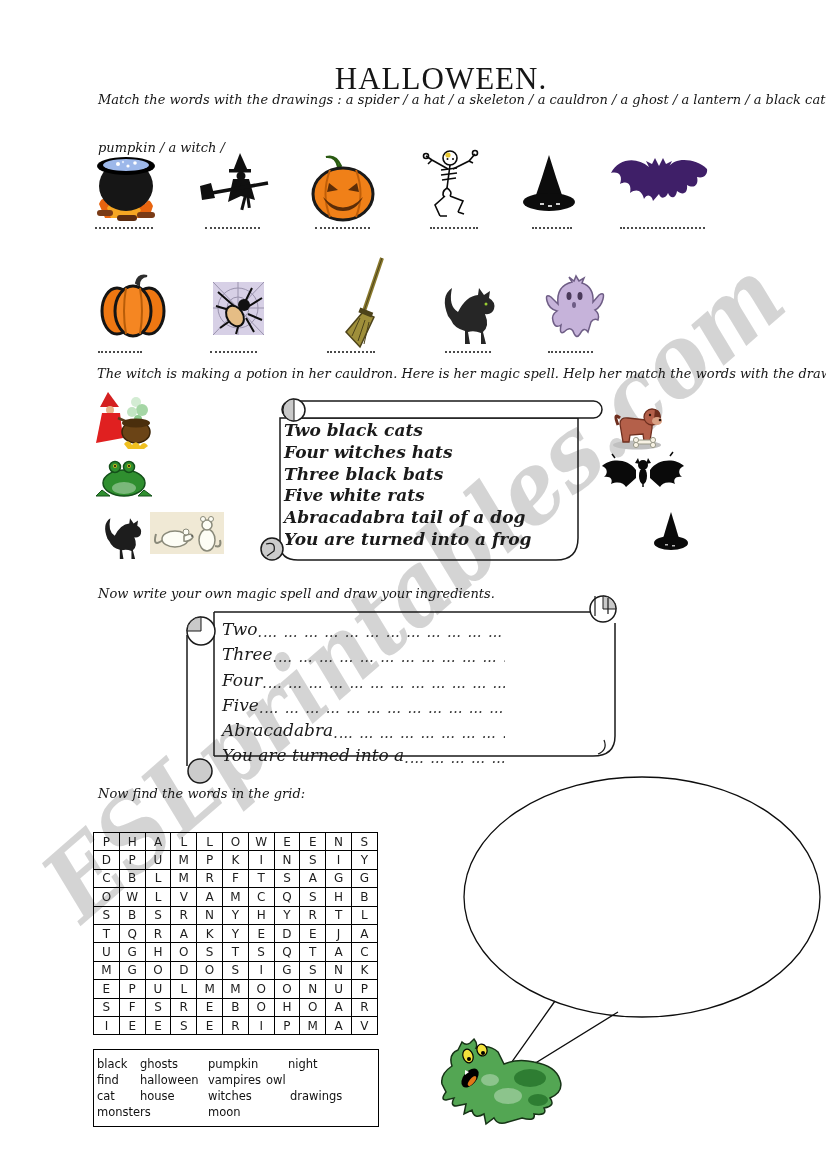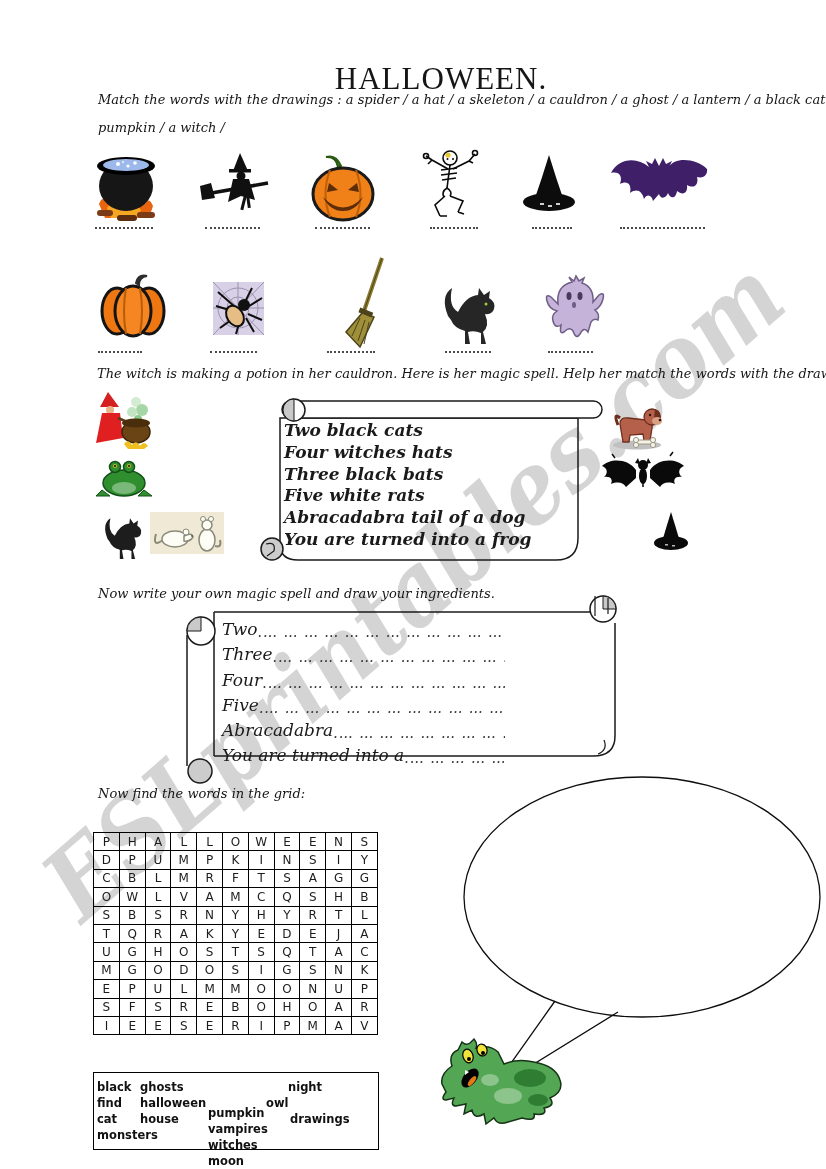--- a/index.html
+++ b/index.html
@@ -19,21 +19,21 @@
   .own-dots{flex:1 1 auto;overflow:hidden;white-space:nowrap;color:#333;font-size:14px;
             letter-spacing:1px;padding-top:3px;}
   
   .wgrid{display:grid;grid-template-columns:repeat(11,25.8px);grid-auto-rows:18.4px;
          border-left:1px solid #000;border-top:1px solid #000;background:transparent;}
   .grid-cell{border-right:1px solid #000;border-bottom:1px solid #000;display:flex;
              align-items:center;justify-content:center;font-size:12px;color:#1c1c1c;}
   
   .bank-box{border:1px solid #000;background:transparent;}
   .bank-col{position:absolute;top:6px;font-size:11.5px;line-height:16px;color:#111;}
-  .bank-col-0{left:3px;} .bank-col-1{left:46px;} .bank-col-2{left:114px;margin-top:26px;} .bank-col-3{left:172px;}
+  .bank-col-0{left:3px;} .bank-col-1{left:46px;} .bank-col-2{left:114px;} .bank-col-3{left:172px;}
   .bank-col-3 .bank-word:nth-child(1){padding-left:22px;}
   .bank-col-3 .bank-word:nth-child(3){padding-left:24px;}
   
   .bubble-text{white-space:pre-line;font-size:13px;line-height:19.5px;color:#0d0d0d;width:290px;}
   svg{display:block;}
 </style>
 </head>
 <body>
 
 <div class="page">
@@ -42,21 +42,21 @@
     <defs>
         <path id="wmpath" d="M 82 925 L 808 292"></path>
       </defs>
     <text font-size="100" font-style="italic" font-weight="bold" fill="#c9c9c9" opacity="0.78" font-family="DejaVu Serif, serif">
       <textPath href="#wmpath" textLength="940" lengthAdjust="spacingAndGlyphs">ESLprintables.com</textPath>
     </text>
   </svg>
 
   <h1 class="abs title">HALLOWEEN.</h1>
   <div class="abs instr hand" style="left:98px;top:92px;">Match the words with the drawings :  a spider / a hat / a skeleton / a cauldron / a ghost / a lantern / a black cat / a broom / a bat / a</div>
-  <div class="abs instr hand" style="left:98px;top:120px;text-align:right;">pumpkin / a witch /</div>
+  <div class="abs instr hand" style="left:98px;top:140px;text-align:right;">pumpkin / a witch /</div>
 
   <svg class="abs" style="left:93px;top:146px;" width="66" height="78" viewBox="0 0 66 78">
     <path d="M6 58 Q10 48 14 58 Q18 46 24 58 Q28 48 33 58 Q38 46 44 58 Q48 48 52 58 Q56 50 60 60 L56 72 L12 72 Z" fill="#e8640f"></path>
     <path d="M14 62 Q20 52 26 62 Q30 54 36 62 Q42 54 48 64 L44 72 L18 72 Z" fill="#f5a623"></path>
     <rect x="4" y="64" width="16" height="6" rx="3" fill="#7a3b16"></rect>
     <rect x="44" y="66" width="18" height="6" rx="3" fill="#7a3b16"></rect>
     <rect x="24" y="69" width="20" height="6" rx="3" fill="#5c2c10"></rect>
     <ellipse cx="33" cy="40" rx="27" ry="25" fill="#161616"></ellipse>
     <ellipse cx="33" cy="20" rx="29" ry="9" fill="#000000"></ellipse>
     <ellipse cx="33" cy="19" rx="23" ry="6" fill="#9db8ea"></ellipse>
@@ -437,21 +437,21 @@
       <div class="grid-cell">S</div>
       <div class="grid-cell">E</div>
       <div class="grid-cell">R</div>
       <div class="grid-cell">I</div>
       <div class="grid-cell">P</div>
       <div class="grid-cell">M</div>
       <div class="grid-cell">A</div>
       <div class="grid-cell">V</div>
     </div>
 
-  <div class="abs bank-box" style="left:93px;top:1072px;width:284px;height:76px;font-weight:bold;">
+  <div class="abs bank-box" style="left:93px;top:1049px;width:284px;height:76px;">
     <div>
         <div class="bank-col bank-col-0">
           <div class="bank-word">black</div>
           <div class="bank-word">find</div>
           <div class="bank-word">cat</div>
           <div class="bank-word">monsters</div>
         </div>
         <div class="bank-col bank-col-1">
           <div class="bank-word">ghosts</div>
           <div class="bank-word">halloween</div>

